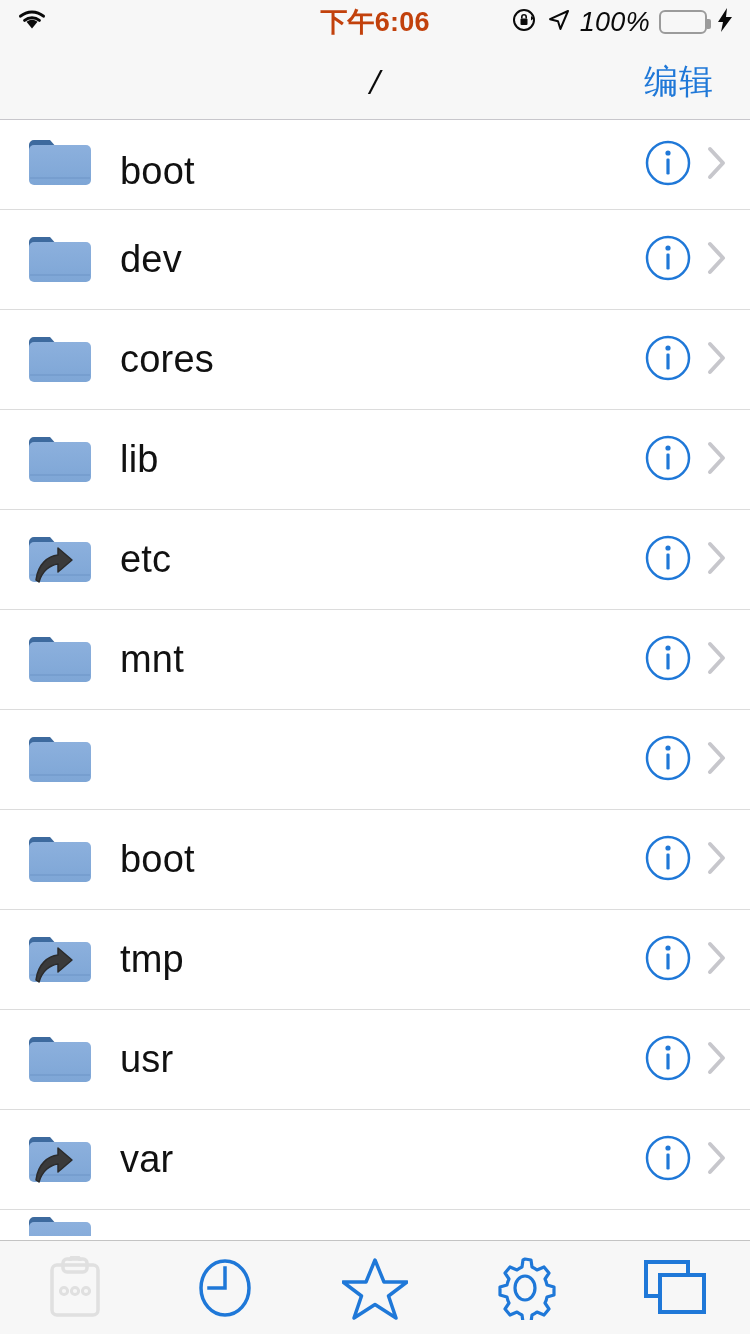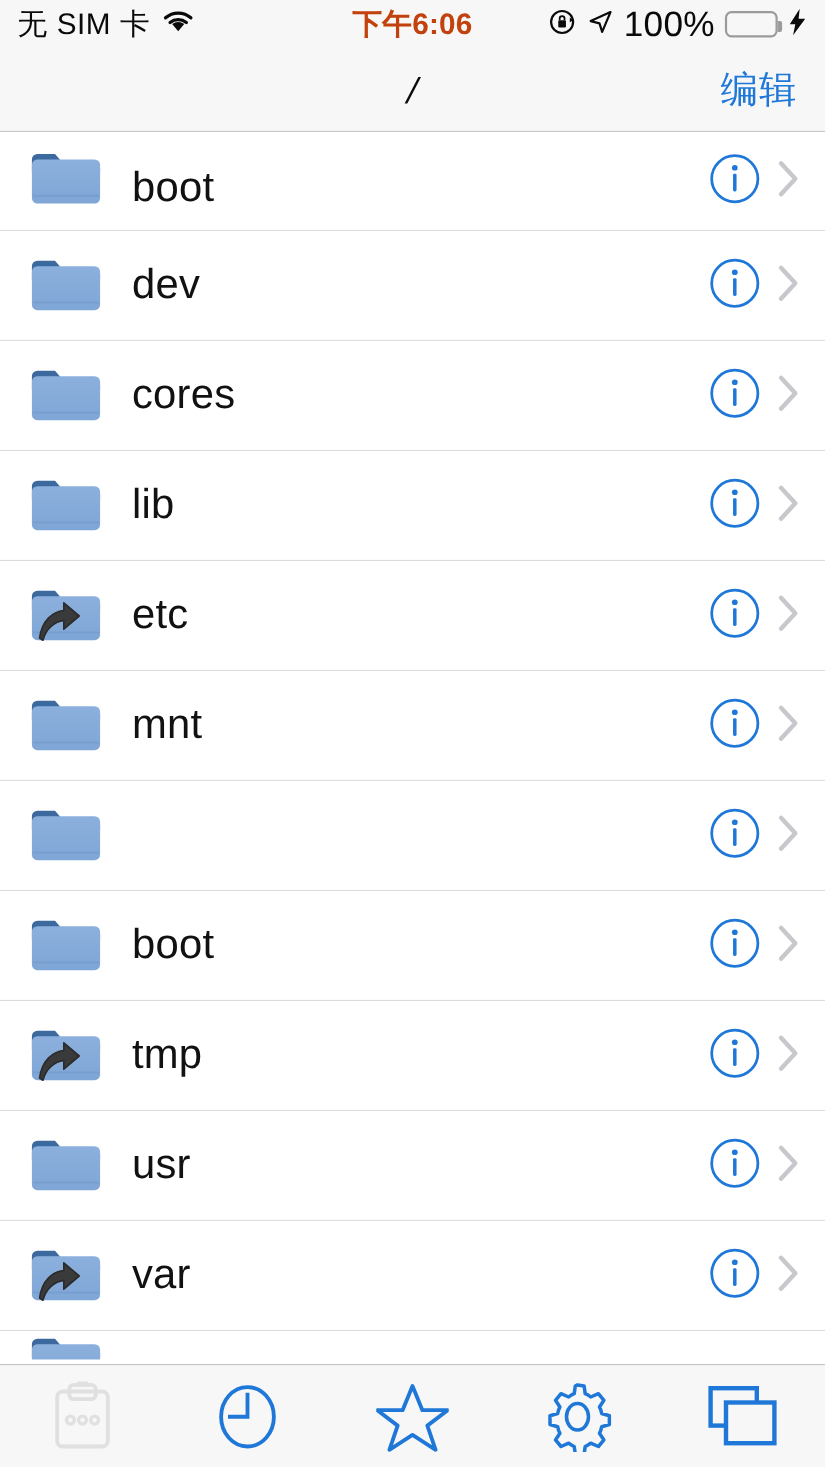--- a/index.html
+++ b/index.html
@@ -17,21 +17,21 @@
     position:absolute; top:0; left:0; width:750px; height:44px;
     background:#f7f7f7;
     display:flex; align-items:center; justify-content:space-between;
     padding:0 16px;
   }
   .sb-left{ display:flex; align-items:center; gap:9px; }
   .sb-carrier{ font-size:27px; color:#0a0a0a; letter-spacing:0.5px; font-weight:400; }
   .sb-center{ position:absolute; left:0; right:0; text-align:center; pointer-events:none; }
   .sb-time{ font-size:27px; color:#c2410c; font-weight:600; letter-spacing:0.2px; }
   .sb-right{ display:flex; align-items:center; gap:9px; z-index:2; }
-  .sb-pct{ font-size:32px; color:#0a0a0a; font-weight:400; letter-spacing:0.3px; }
+  .sb-pct{ font-size:27px; color:#0a0a0a; font-weight:400; letter-spacing:0.3px;font-style:italic; }
   .battery{
     position:relative; width:48px; height:24px;
     border:2.5px solid #9b9b9b; border-radius:6px; padding:2px;
   }
   .battery-fill{ height:100%; background:#4cd964; border-radius:3px; }
   .battery-cap{
     position:absolute; right:-6px; top:7px; width:4px; height:10px;
     background:#9b9b9b; border-radius:0 2px 2px 0;
   }
 
@@ -41,21 +41,21 @@
     background:#f7f7f7;
     border-bottom:1px solid #c8c7cc;
     display:flex; align-items:center; justify-content:center;
   }
   .nav-title{
     font-size:36px; font-weight:700; color:#0a0a0a;
     font-style:italic;
     font-family:"Liberation Serif","DejaVu Serif",serif;
   }
   .nav-right-btn{
-    position:absolute; right:25px; top:50%; transform:translateY(-50%);
+    position:absolute; right:36px; top:50%; transform:translateY(-50%);
     font-size:34px; color:#1f78d8; font-weight:400; letter-spacing:1px;
     cursor:pointer;
   }
 
   
   .list{
     position:absolute; top:120px; left:0; width:750px; height:1120px;
     background:#ffffff; overflow:hidden;
   }
   .row{
@@ -93,21 +93,20 @@
   }
   .tab svg{ display:block; }
 </style>
 </head>
 <body>
 
 <div id="app">
 
   <div class="status-bar">
     <div class="sb-left">
-      <span class="sb-carrier">无 SIM 卡</span>
       <span>
         <svg width="32" height="24" viewBox="0 0 32 24">
           <path d="M16 20.5 L10.5 13.8 a9 9 0 0 1 11 0 Z" fill="#0a0a0a"></path>
           <path d="M4.5 8.2 a17.5 17.5 0 0 1 23 0" stroke="#0a0a0a" stroke-width="3" fill="none" stroke-linecap="round"></path>
           <path d="M8.6 12.4 a12 12 0 0 1 14.8 0" stroke="#0a0a0a" stroke-width="3" fill="none" stroke-linecap="round"></path>
         </svg>
       </span>
     </div>
 
     <div class="sb-center">

